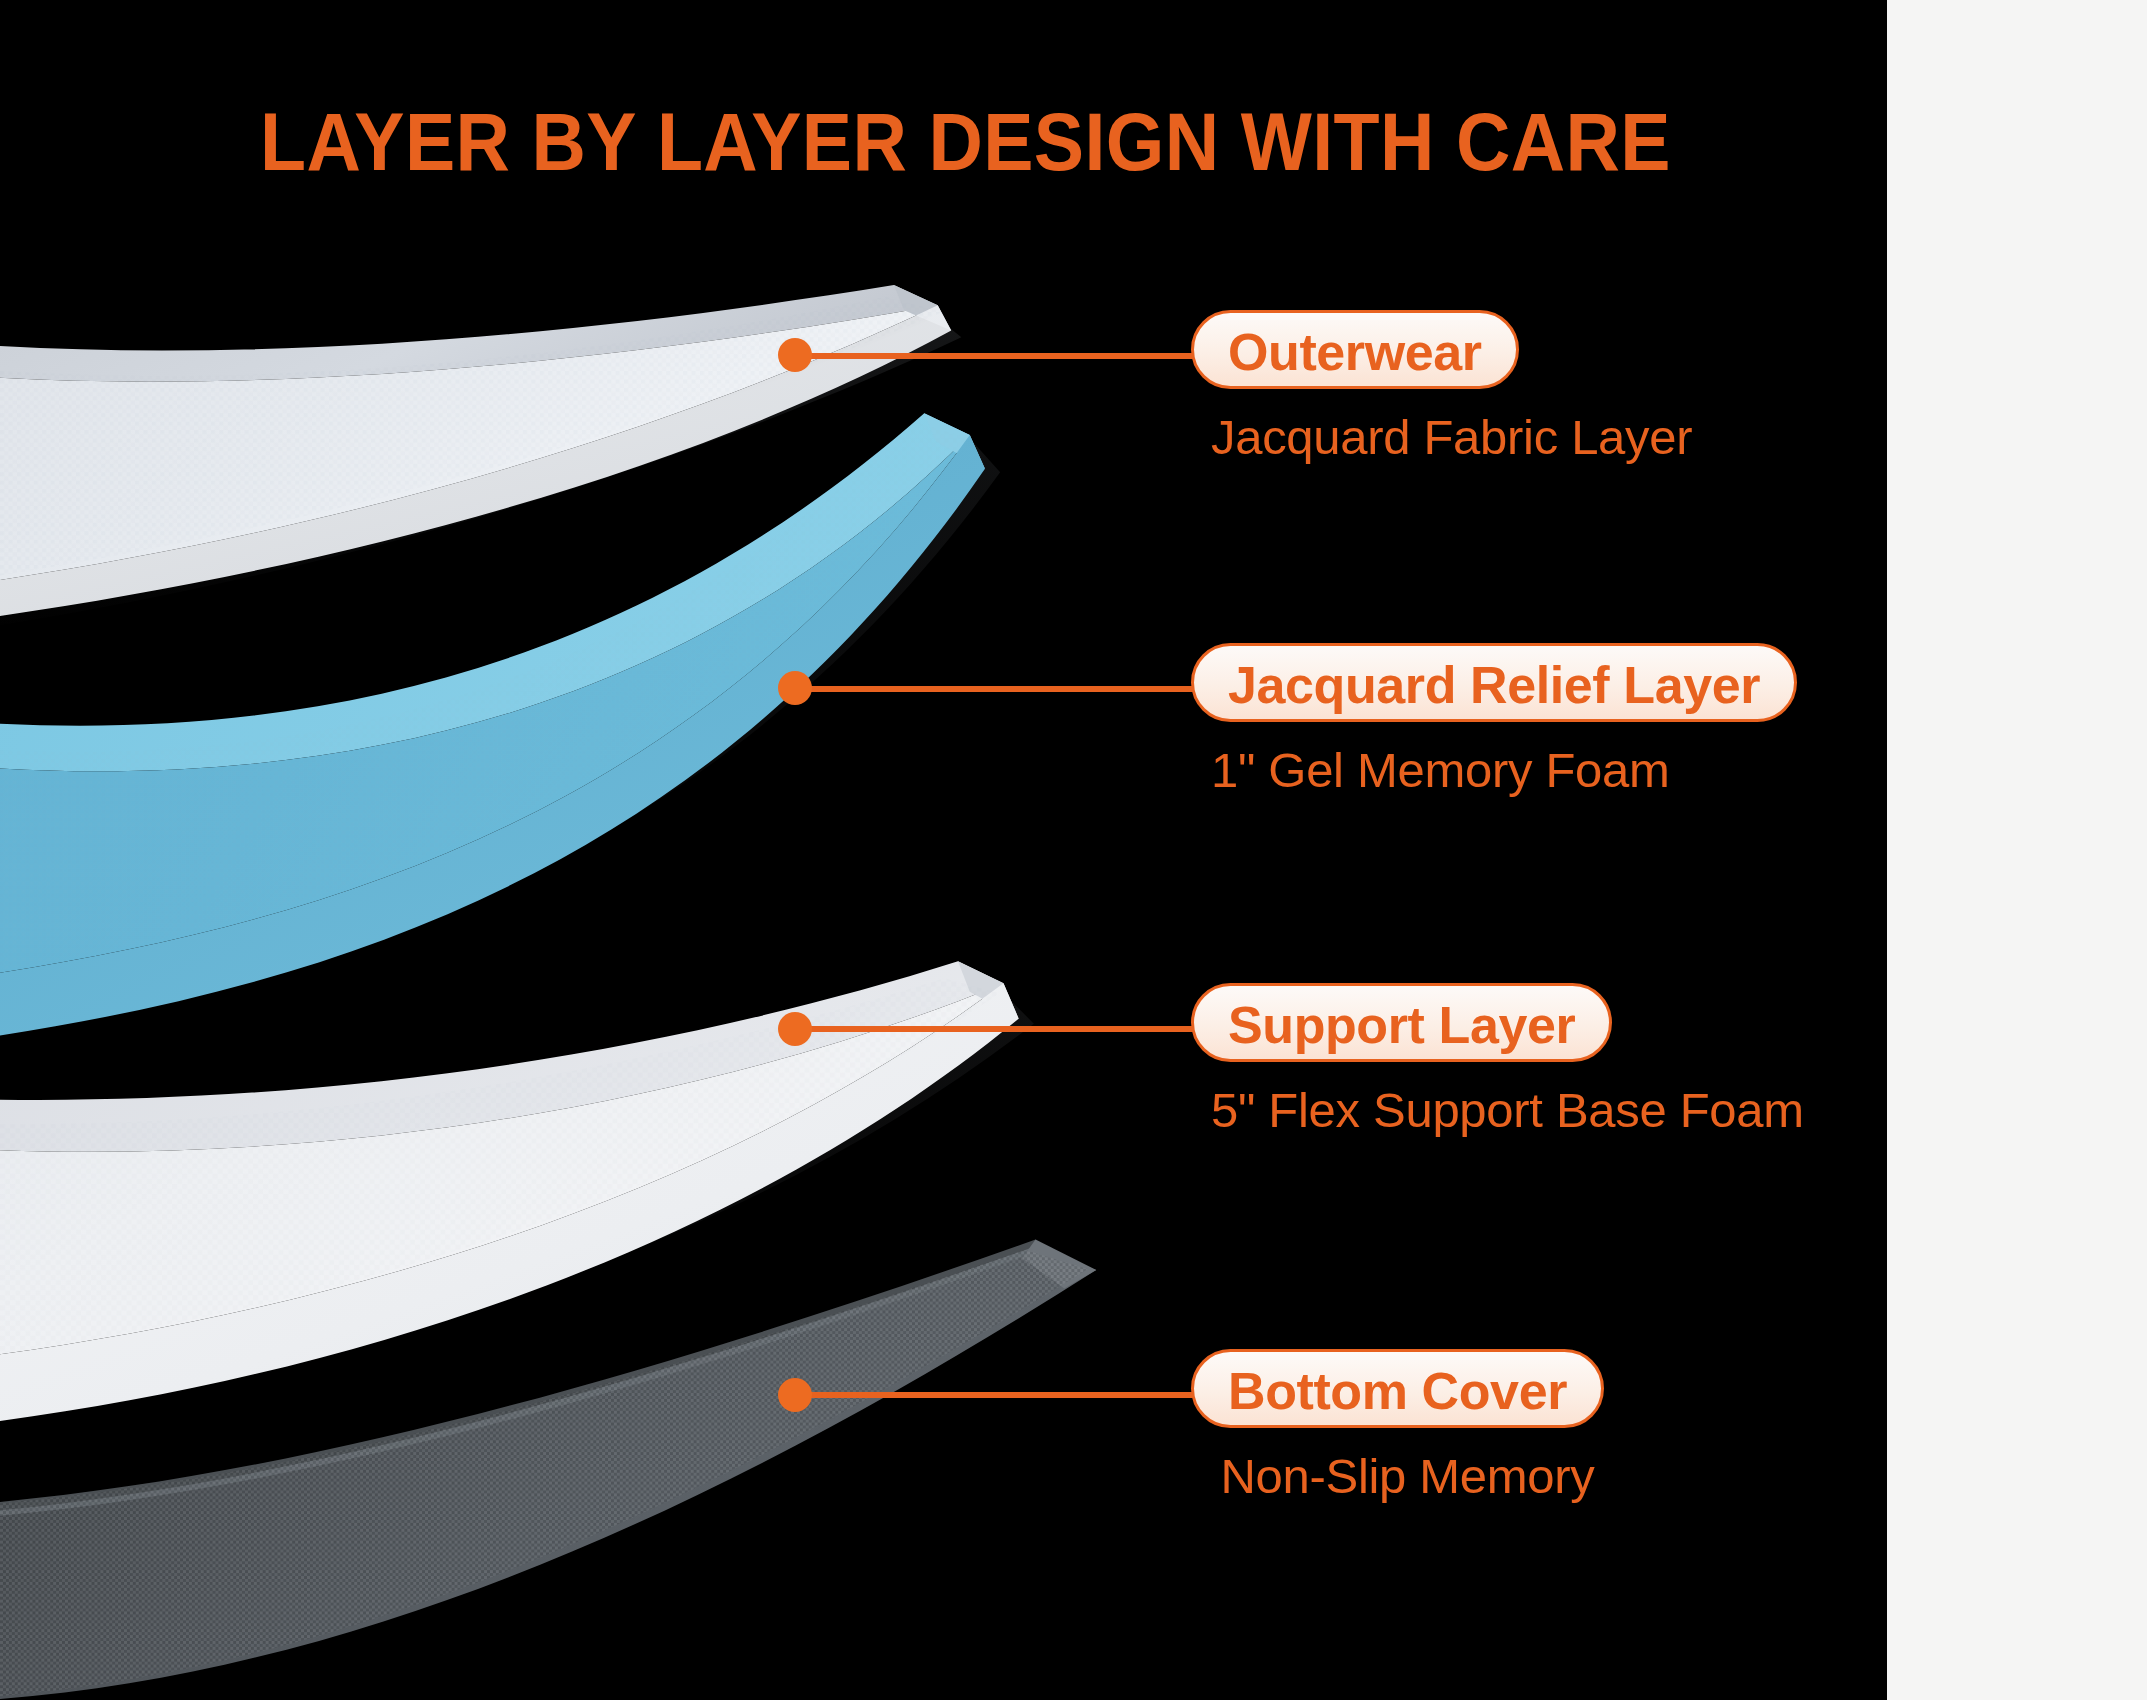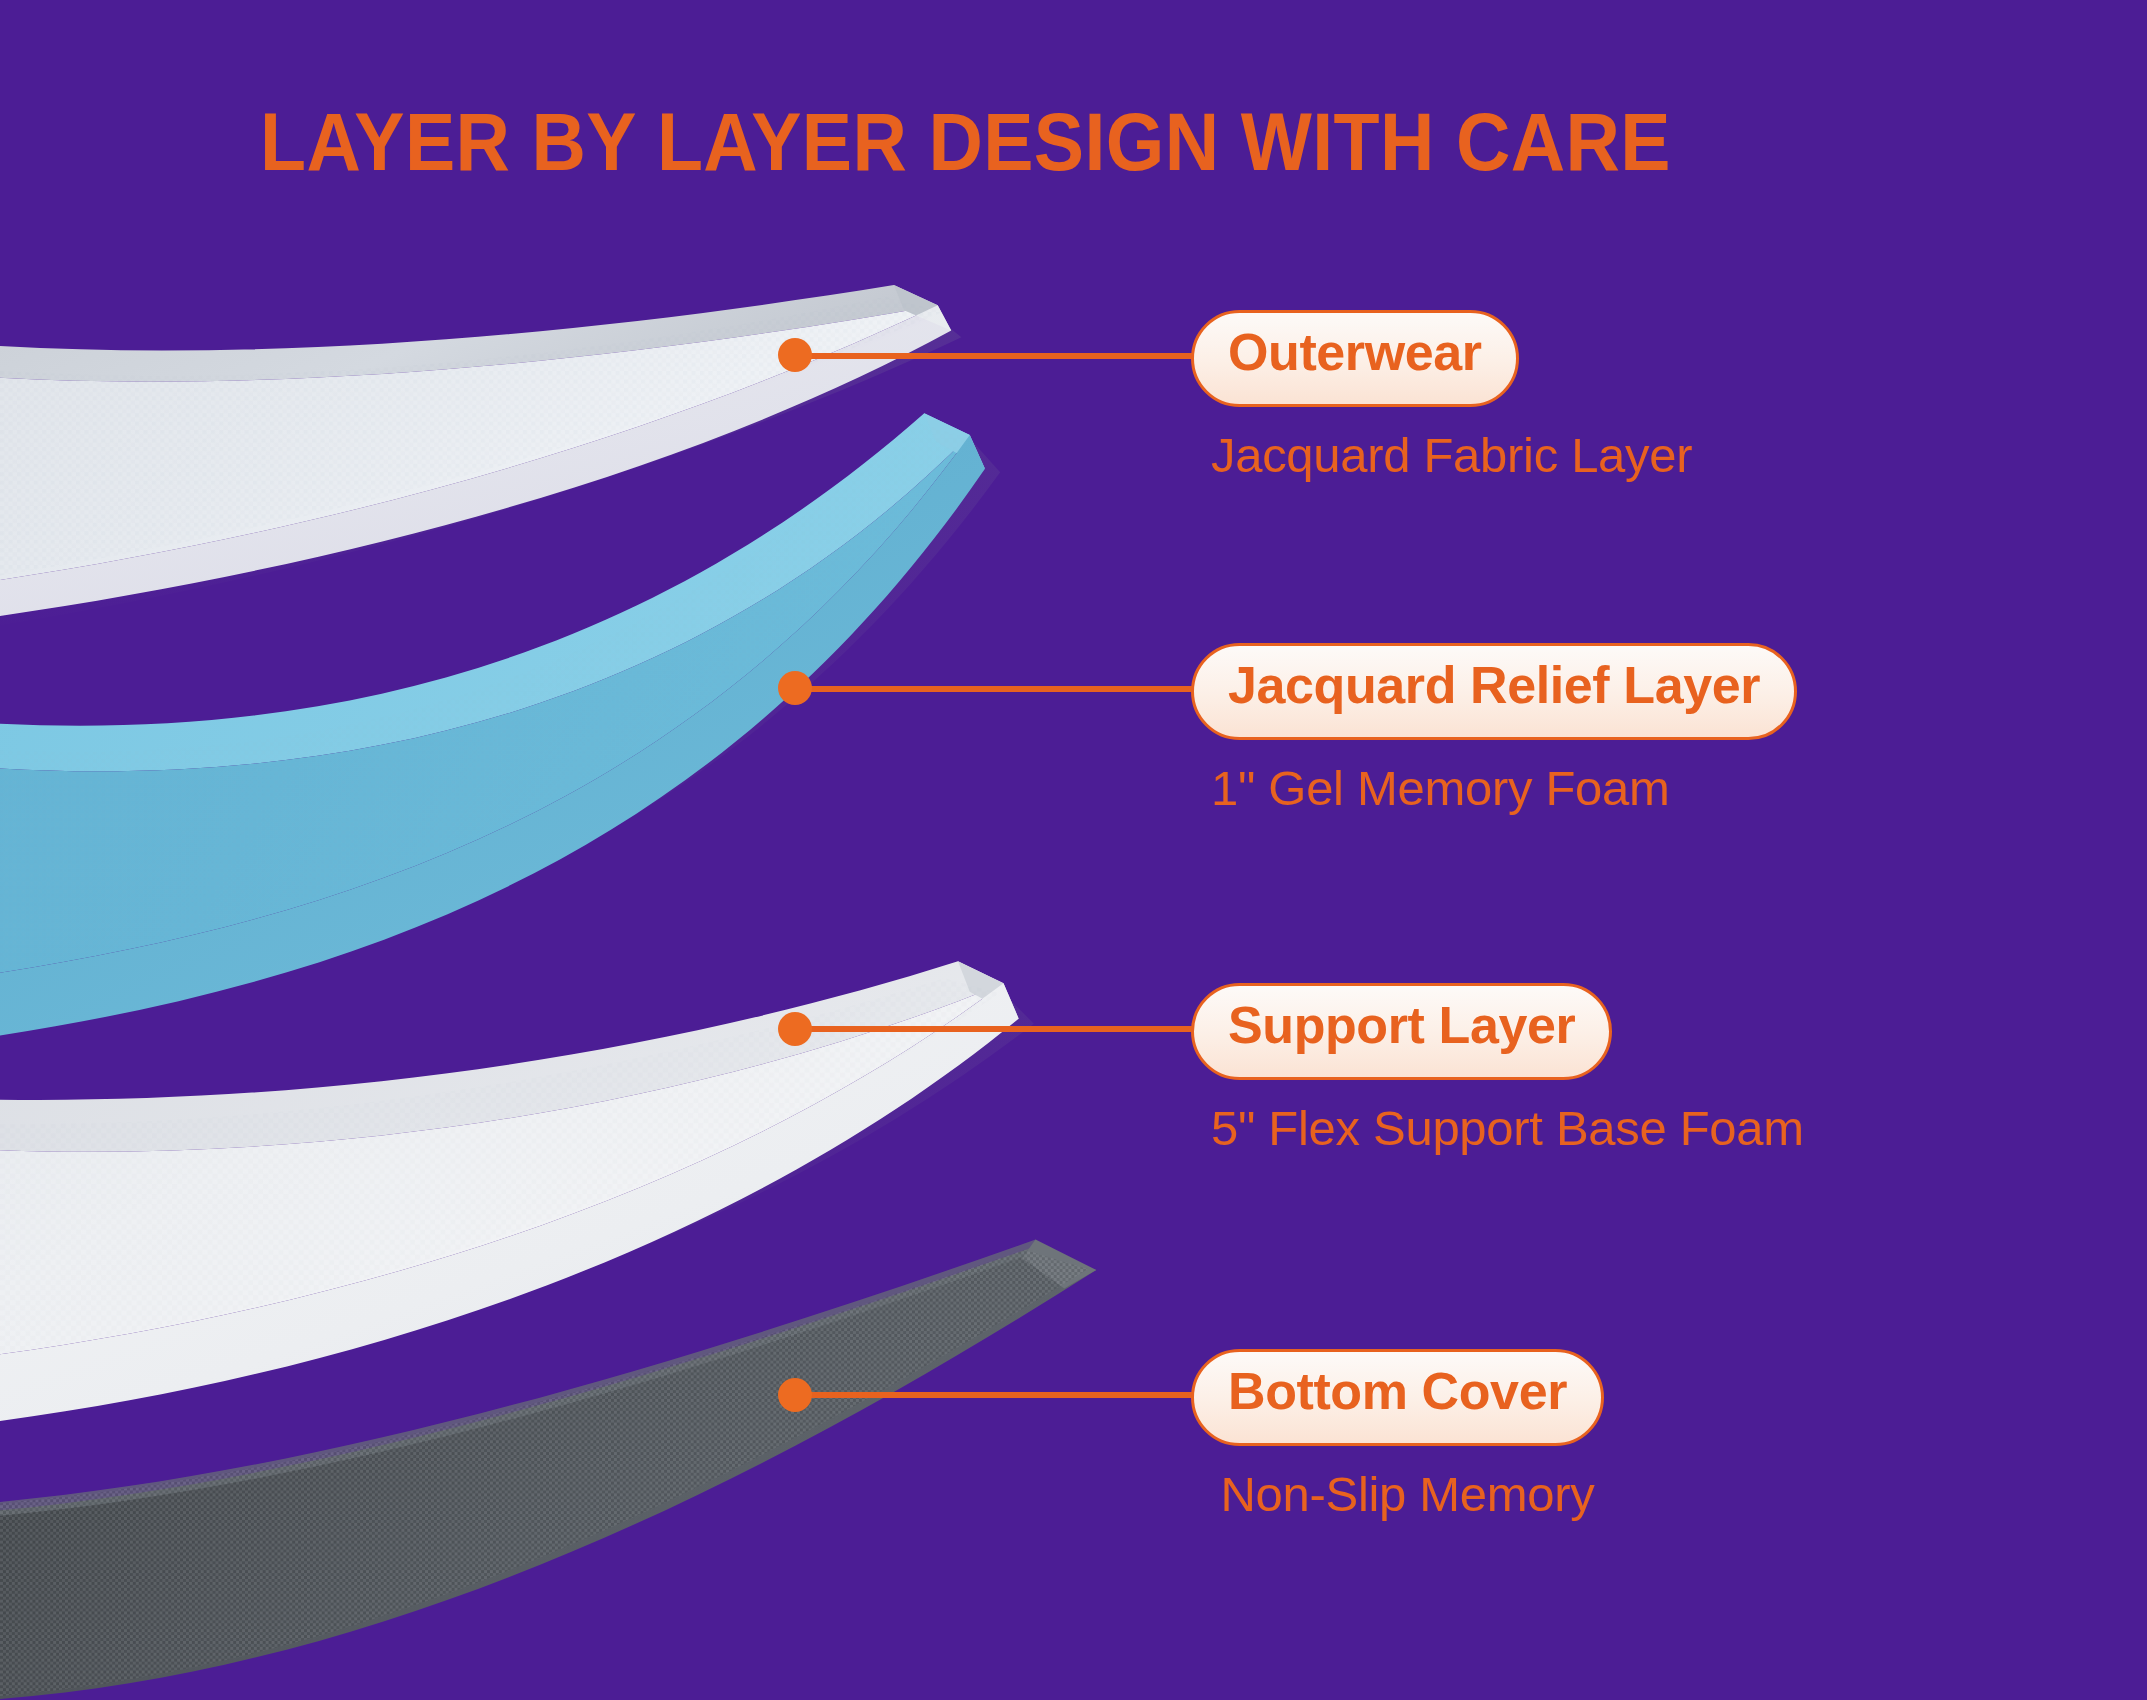--- a/index.html
+++ b/index.html
@@ -4,22 +4,22 @@
 <style>
   * { margin:0; padding:0; box-sizing:border-box; }
   html, body {
     width:2147px; height:1700px;
     background:#f5f5f4;
     font-family:"Liberation Sans", sans-serif;
     overflow:hidden;
   }
   #stage {
     position:relative;
-    width:2147px; height:1700px;
-    background:#4c1d95;
+    width:1887px; height:1700px;
+    background:#000000;
     overflow:hidden;
   }
 
   
   #title {
     position:absolute;
     left:0; top:100px;
     width:1931px;
     text-align:center;
     color:#E8621F;
@@ -54,21 +54,21 @@
     background:#ED6B21;
     border-radius:50%;
   }
 
   
   .label-group { position:absolute; }
   .pill {
     display:inline-block;
     border:3.4px solid #E8621F;
     border-radius:51px;
-    padding:10px 34px 23px 34px;
+    padding:10px 34px 5px 34px;
     background:linear-gradient(to bottom,#fdfaf8 0%, #fcefe6 55%, #fbe3d4 100%);
     color:#E8621F;
     font-size:52px;
     font-weight:700;
     line-height:1.12;
     white-space:nowrap;
     letter-spacing:-0.4px;
   }
   .sub {
     display:block;

